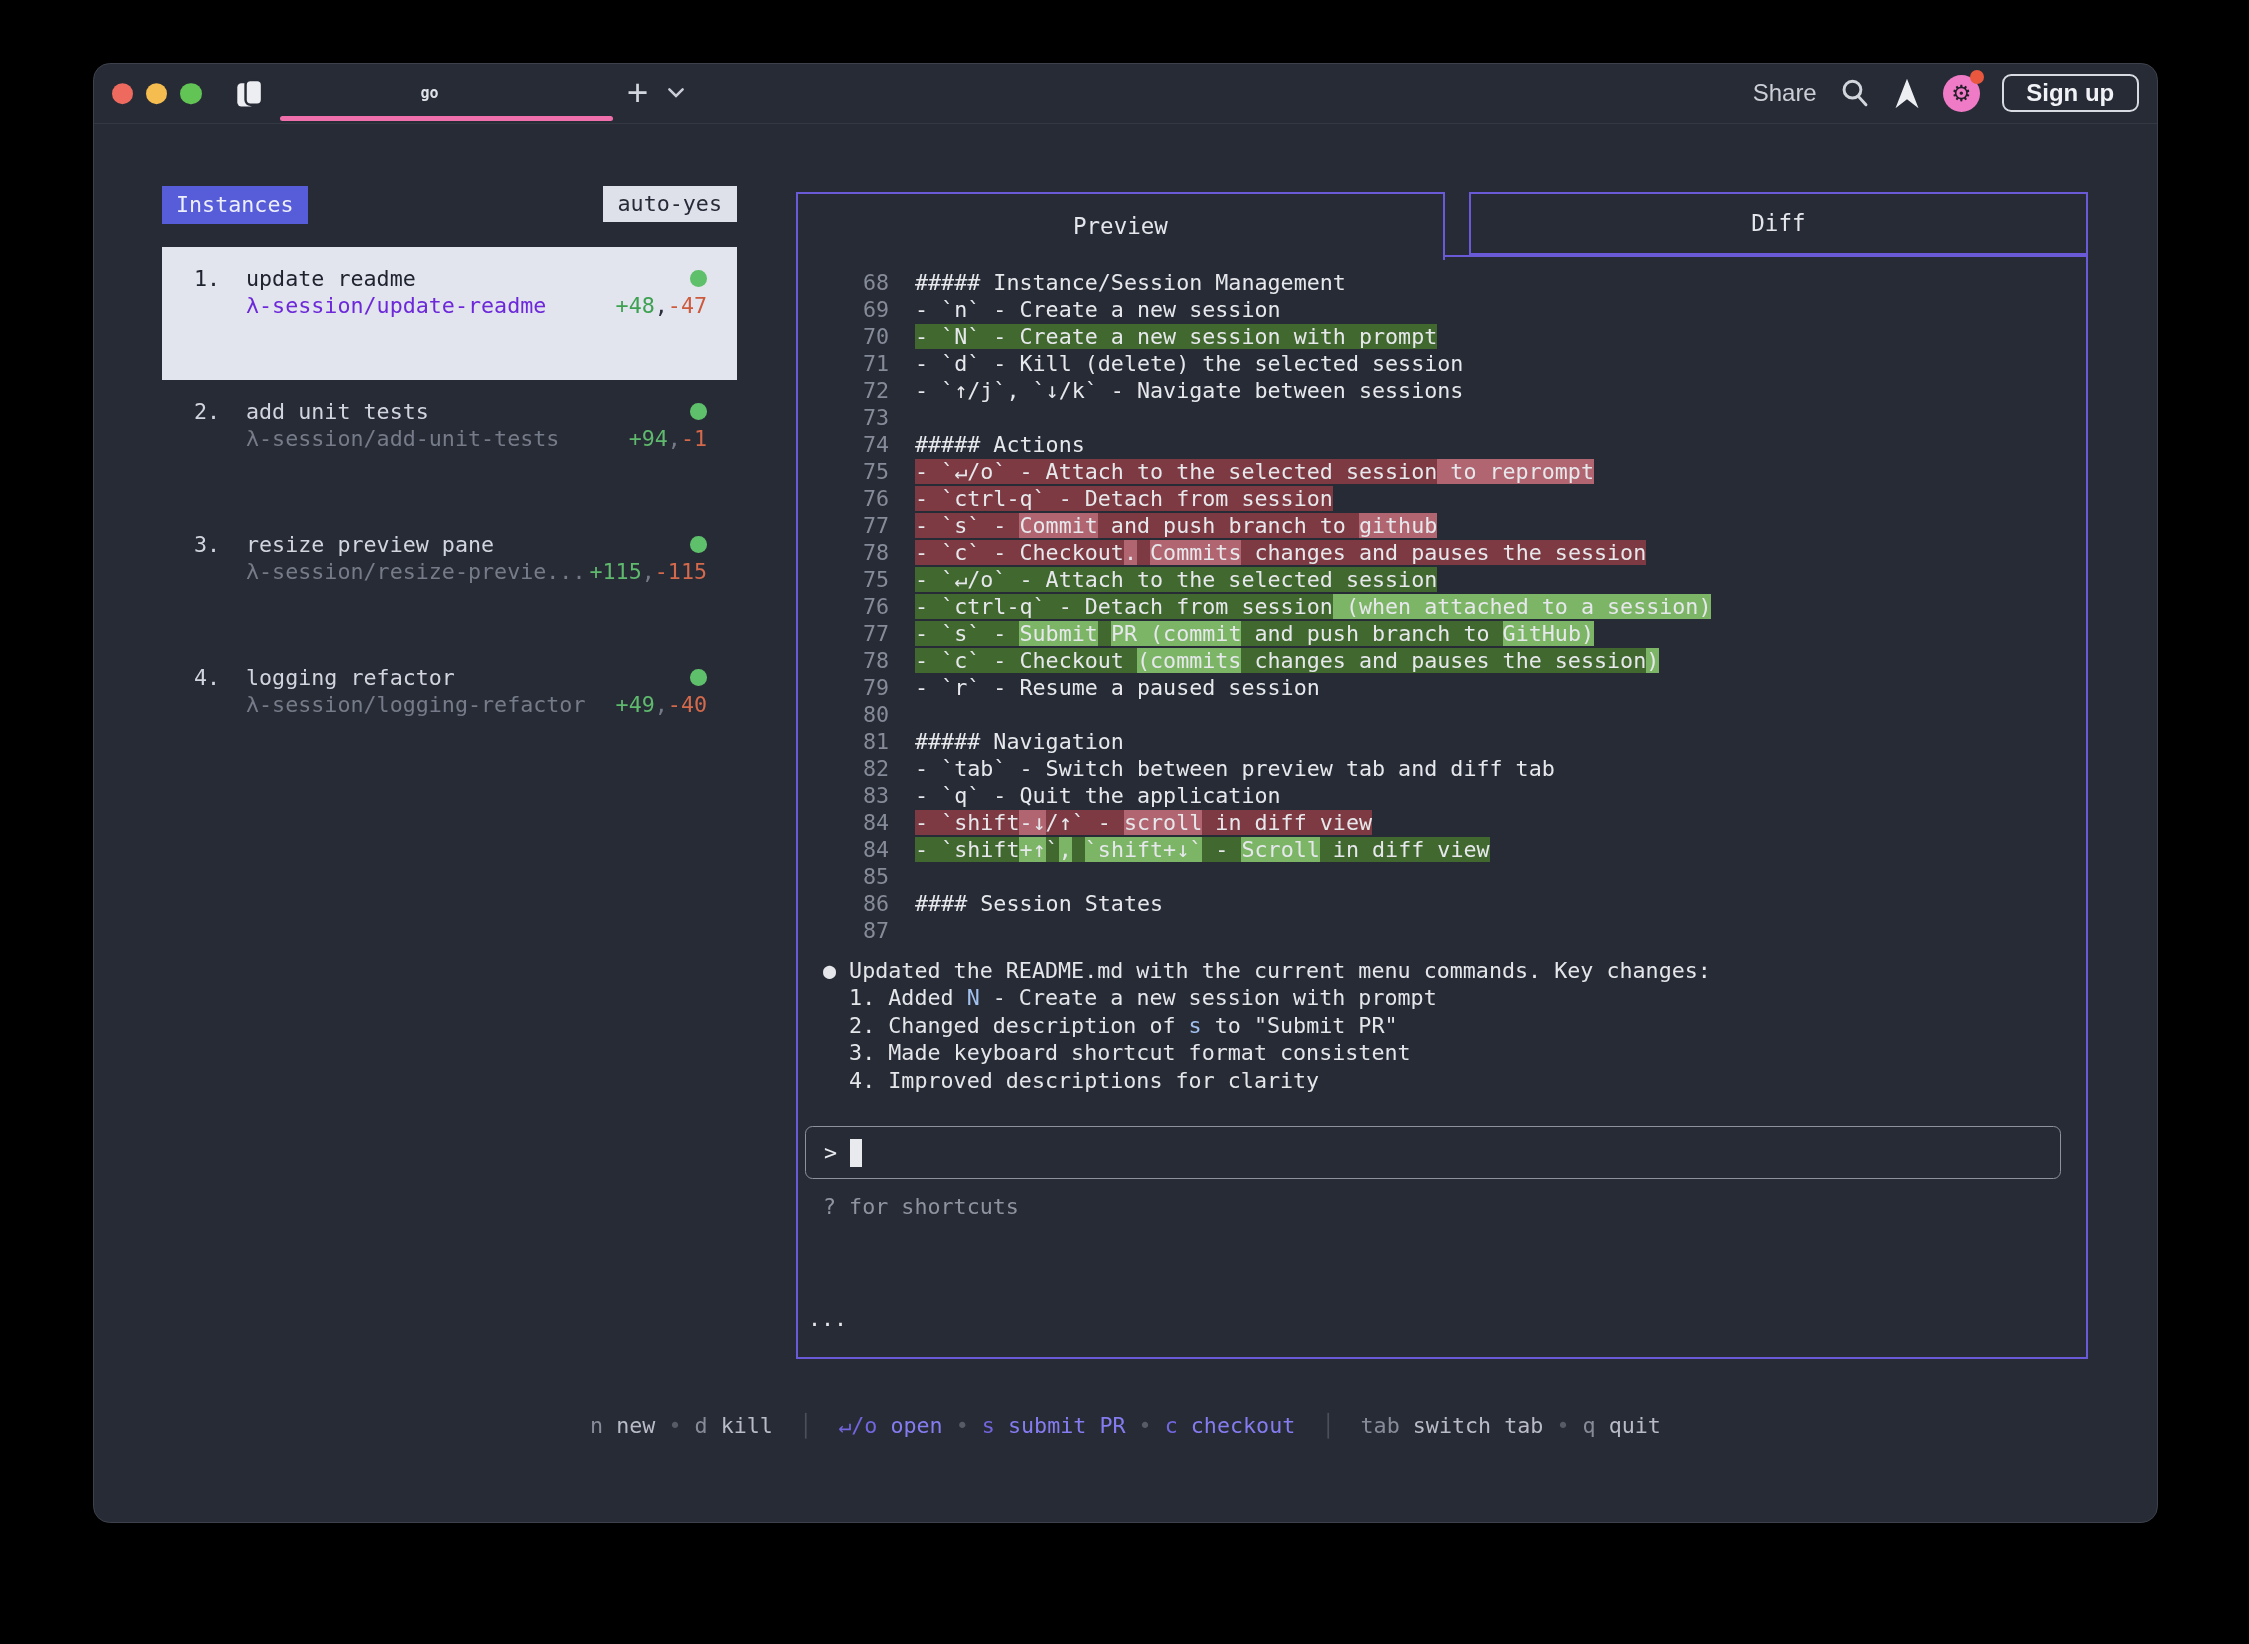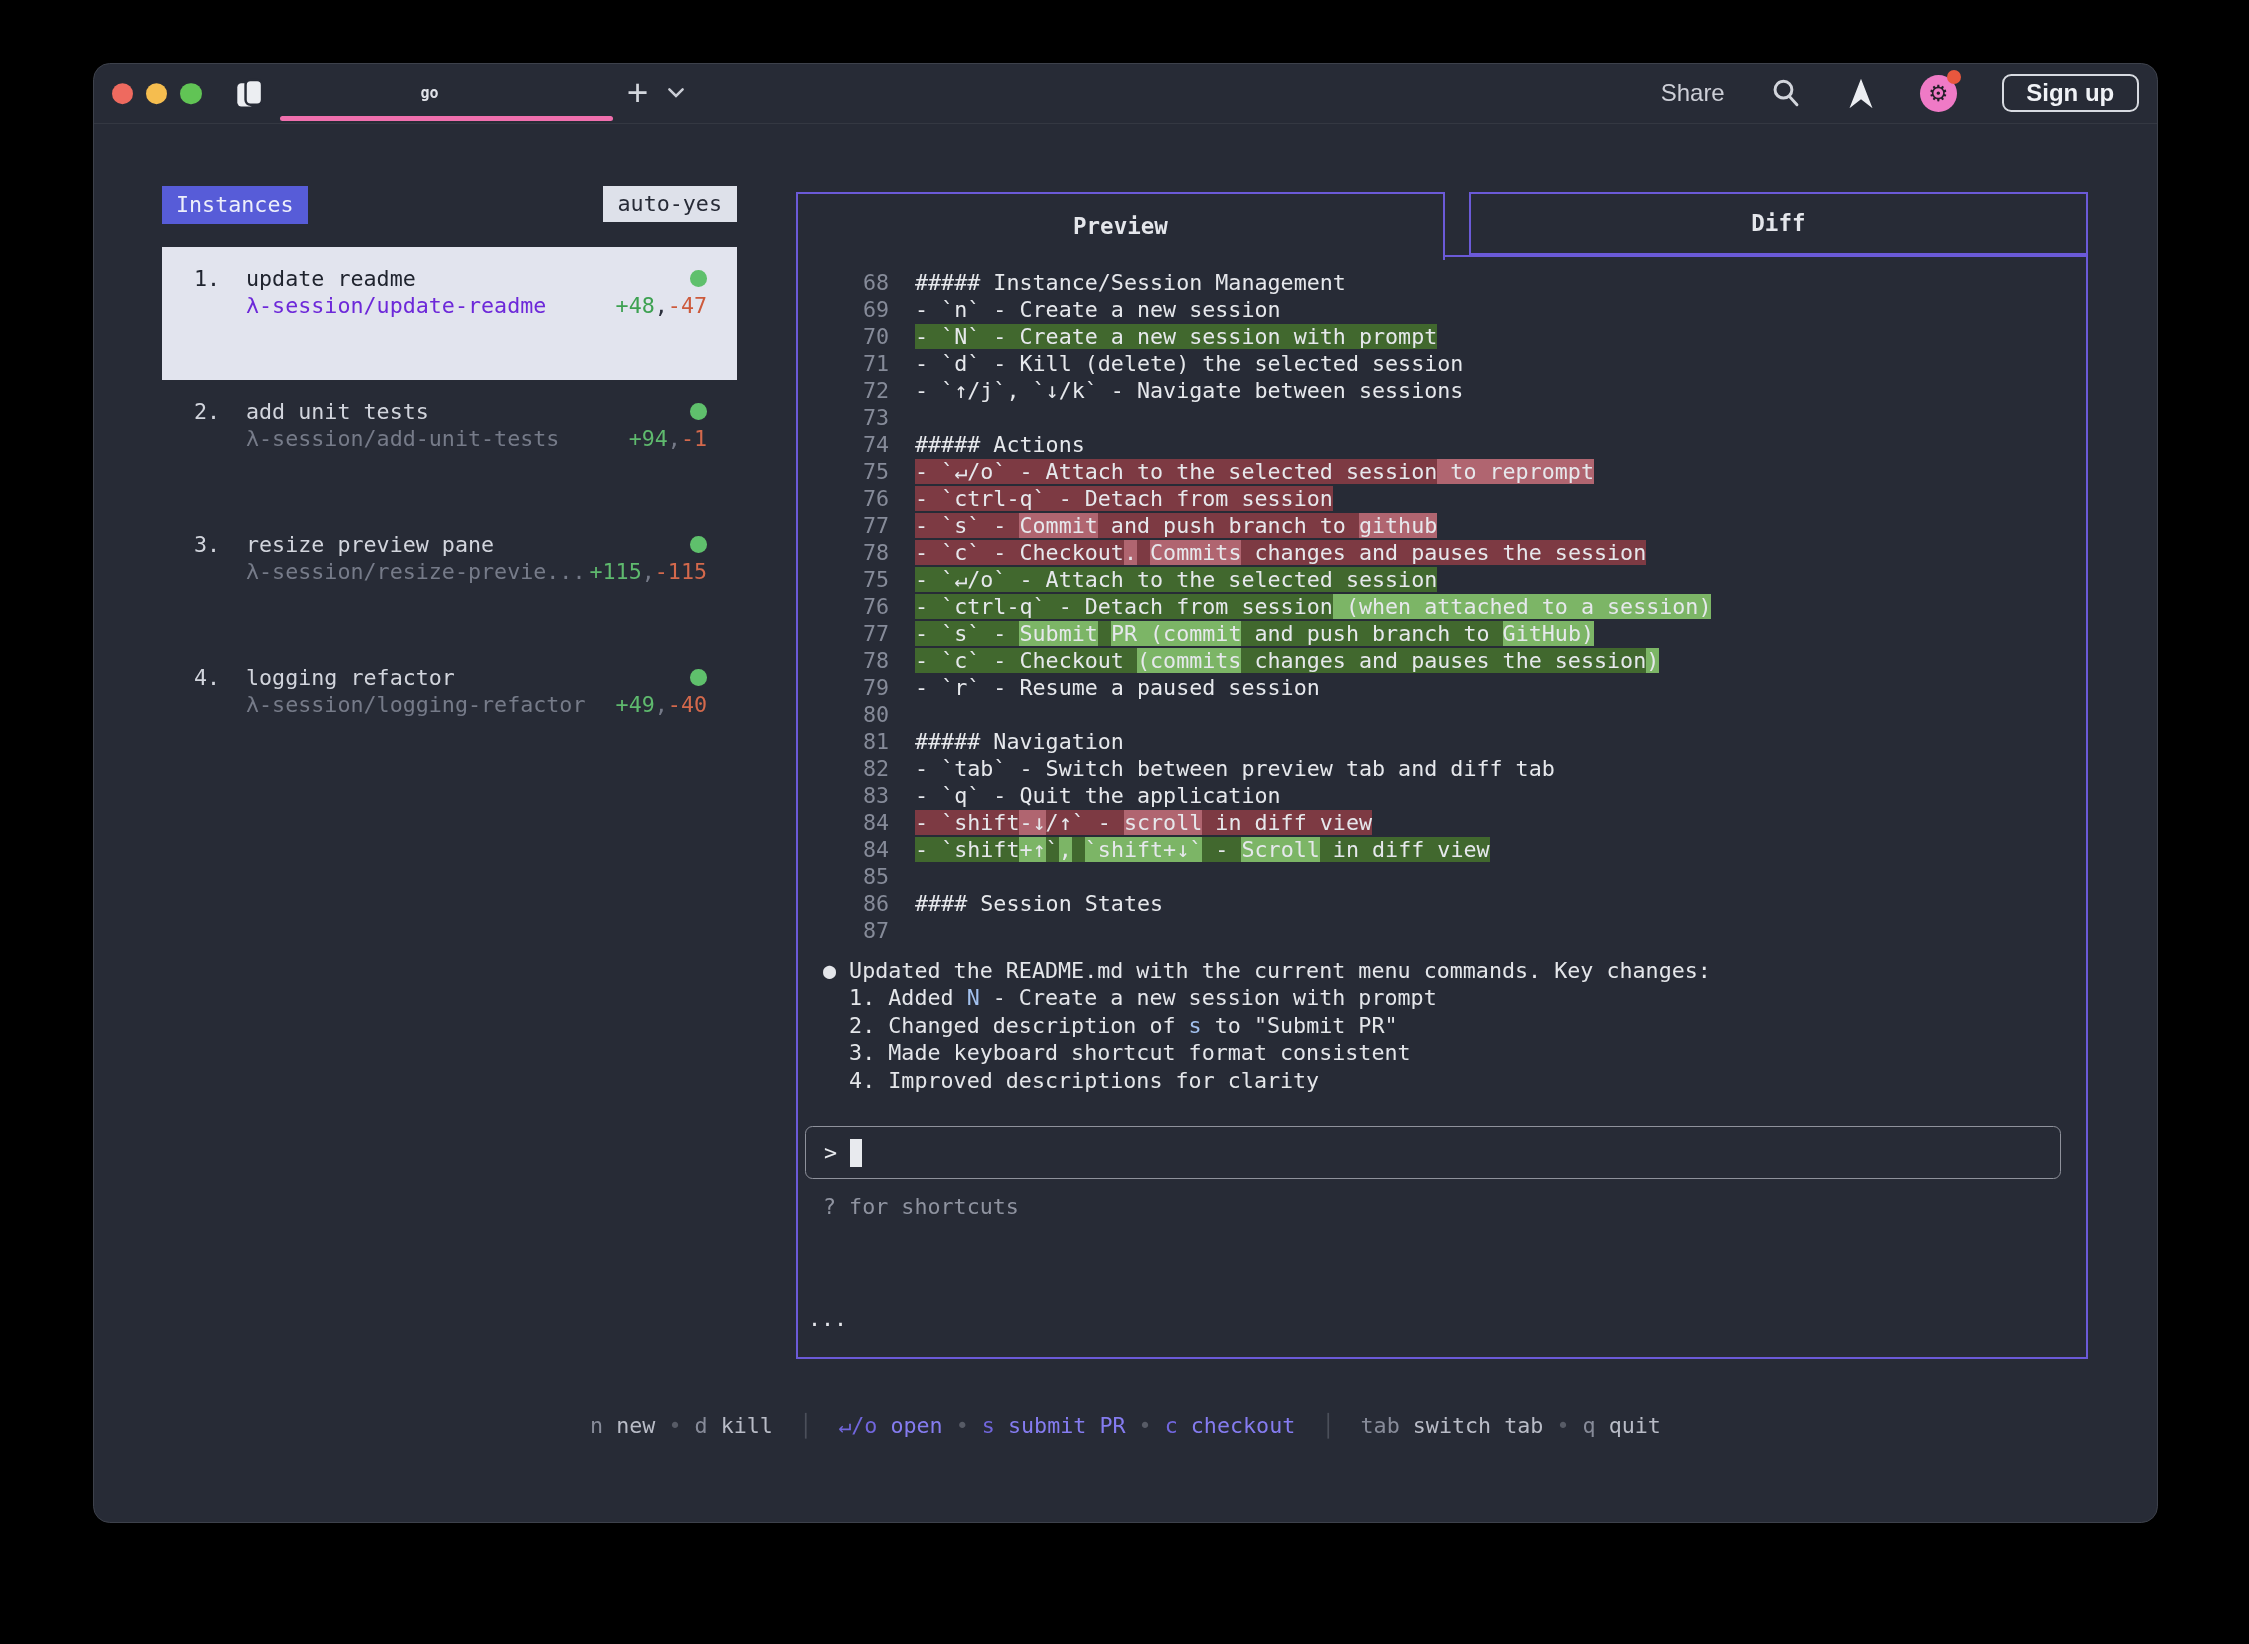--- a/index.html
+++ b/index.html
@@ -20,21 +20,21 @@
   .traffic{position:absolute;left:17.5px;top:50%;transform:translateY(-50%);display:flex;gap:12.5px;}
   .tl{width:21.7px;height:21.7px;border-radius:50%;display:inline-block;}
   .tl.r{background:var(--t-red)} .tl.y{background:var(--t-yellow)} .tl.g{background:var(--t-green)}
   .pages{position:absolute;left:140px;top:14px;}
   .tab-title{position:absolute;left:252px;top:0;width:167px;height:58px;display:flex;align-items:center;justify-content:center;
     font-family:"DejaVu Sans Mono",monospace;font-size:15px;color:#e0e2e8;font-weight:bold;}
   .tab-underline{position:absolute;left:186px;bottom:2.5px;width:333px;height:4.2px;border-radius:2.5px;background:var(--pink);}
   .plus-btn{position:absolute;left:525px;top:0;height:58px;width:37px;display:flex;align-items:center;justify-content:center;
     font-family:"Liberation Sans",sans-serif;font-size:37px;font-weight:300;color:#d3d6dd;}
   .chev-btn{position:absolute;left:567px;top:0;height:58px;width:30px;display:flex;align-items:center;justify-content:center;}
-  .tb-right{position:absolute;right:18.3px;top:0;height:58px;display:flex;align-items:center;gap:45px;justify-content:space-between;}
+  .tb-right{position:absolute;right:18.3px;top:0;height:58px;display:flex;align-items:center;gap:22px;justify-content:space-between;}
   .share{font-family:"Liberation Sans",sans-serif;font-size:24px;color:#ccced6;}
   .avatar{position:relative;width:37px;height:37px;border-radius:50%;background:var(--avatar-pink);
     display:flex;align-items:center;justify-content:center;font-family:"DejaVu Sans",sans-serif;font-size:22.5px;color:#241e29;}
   .avatar .ndot{position:absolute;right:-4.2px;top:-4.2px;width:14px;height:14px;border-radius:50%;background:var(--notif);}
   .signup{height:38px;padding:0 22.5px;border:2.1px solid #d8dbe1;border-radius:9.2px;display:flex;align-items:center;
     font-family:"Liberation Sans",sans-serif;font-size:24px;font-weight:600;color:#f0f2f6;}
   
   .app{position:relative;height:1398px;font-family:"DejaVu Sans Mono",monospace;font-size:21.7px;line-height:27.5px;padding-left:13px;}
   
   .sidebar{position:absolute;left:68px;top:62px;width:575px;}
@@ -51,21 +51,21 @@
   .ibranch{margin-left:84px;flex:1;white-space:pre;}
   .istat{margin-right:30px;white-space:pre;}
   .instance .idx,.instance .ititle{color:#d2d5dd;}
   .instance .ibranch{color:#767b89;}
   .instance .st-add{color:var(--green)} .instance .st-com{color:#767b89} .instance .st-del{color:var(--red)}
   .instance.selected .idx,.instance.selected .ititle{color:#20242f;}
   .instance.selected .ibranch{color:#6d28d9;}
   .instance.selected .st-add{color:#3da151} .instance.selected .st-com{color:#2a2e3a} .instance.selected .st-del{color:#cd5a3c}
   
   .panel{position:absolute;left:702px;top:68px;width:1292px;height:1167px;}
-  .tab-row{position:relative;display:flex;gap:24px;height:63px;z-index:2;font-weight:bold;}
+  .tab-row{position:relative;display:flex;gap:24px;height:63px;z-index:2;}
   .ptab{border:2.5px solid var(--purple);color:#e4e6eb;display:flex;align-items:center;justify-content:center;font-size:22.5px;}
   .ptab.active{width:655px;height:68px;border-bottom:none;background:var(--bg);}
   .ptab.inactive{width:625px;height:63px;}
   .panel-content{position:absolute;left:0;right:0;top:63px;bottom:0;border:2.5px solid var(--purple);}
   .difflines{padding-top:11.7px;}
   .dline{display:flex;height:27px;line-height:27px;}
   .lnum{width:117px;padding-right:26px;text-align:right;color:#868b99;flex:none;}
   .lcontent{white-space:pre;color:#e6e8ec;}
   .lcontent span{white-space:pre;}
   .sa{background:var(--add);text-align:right;} .sah{background:var(--addhl);}

